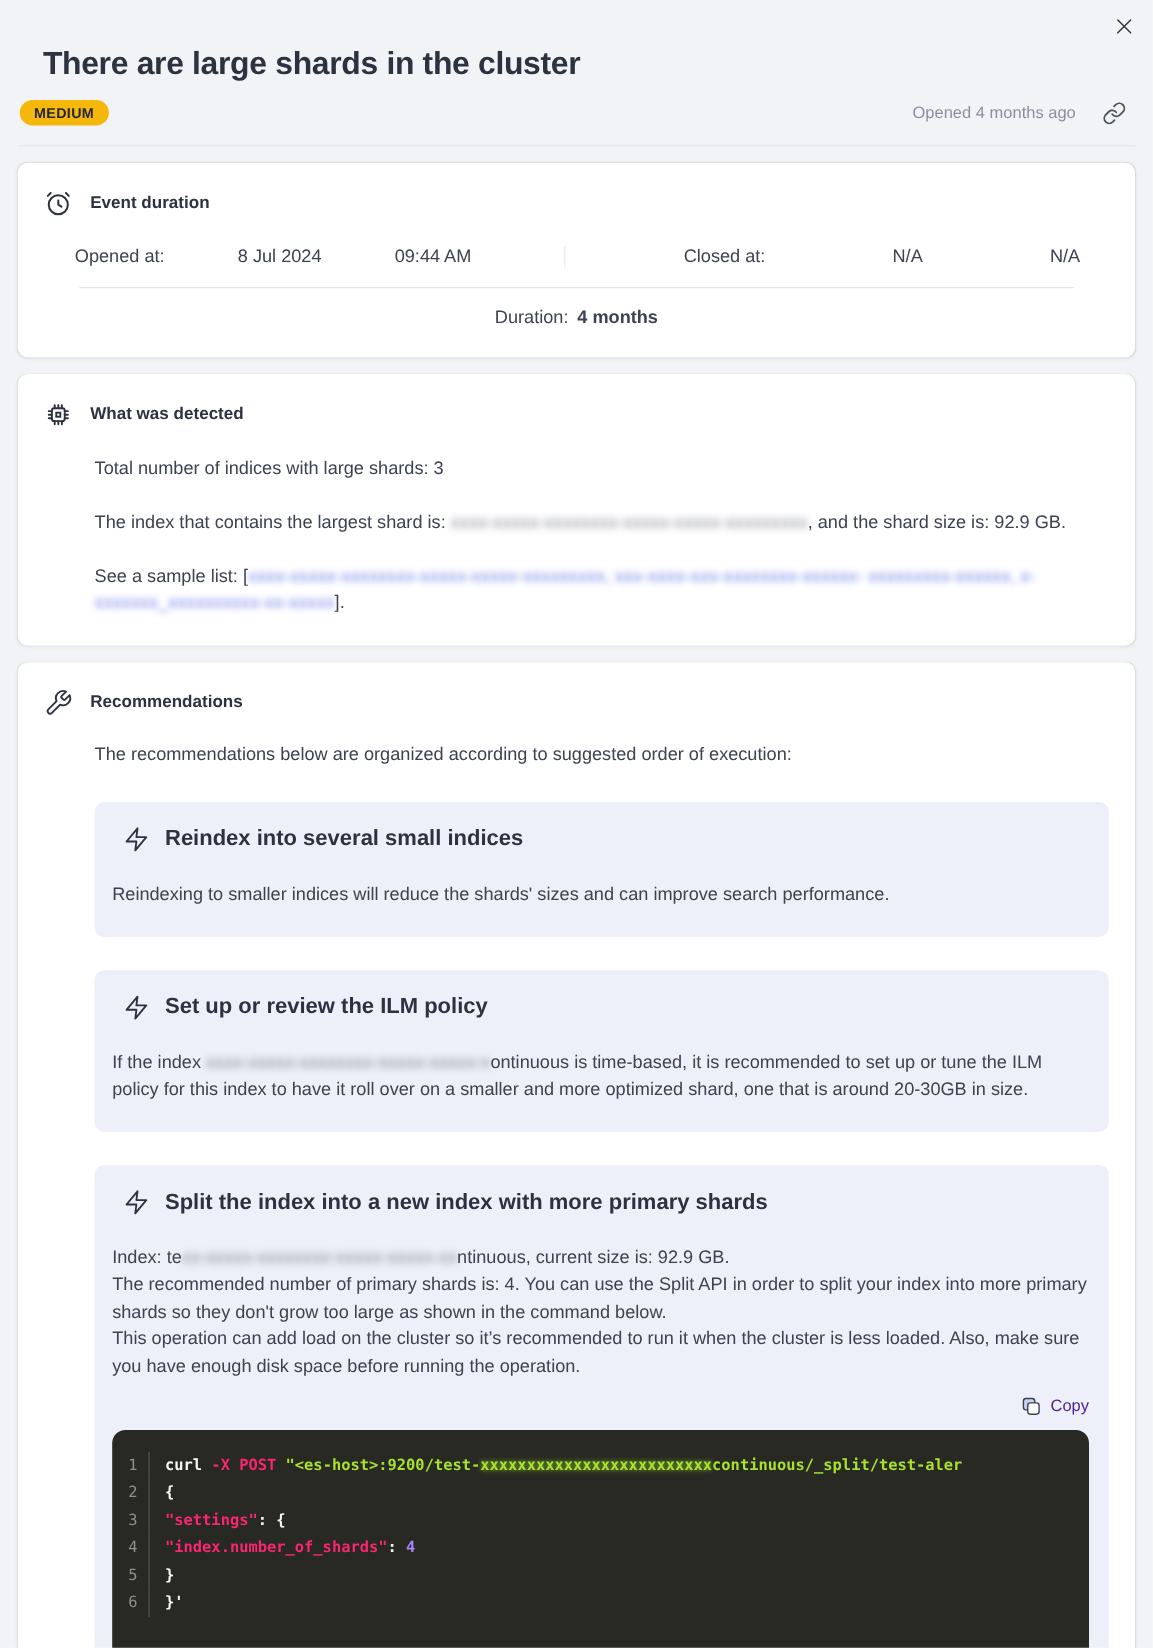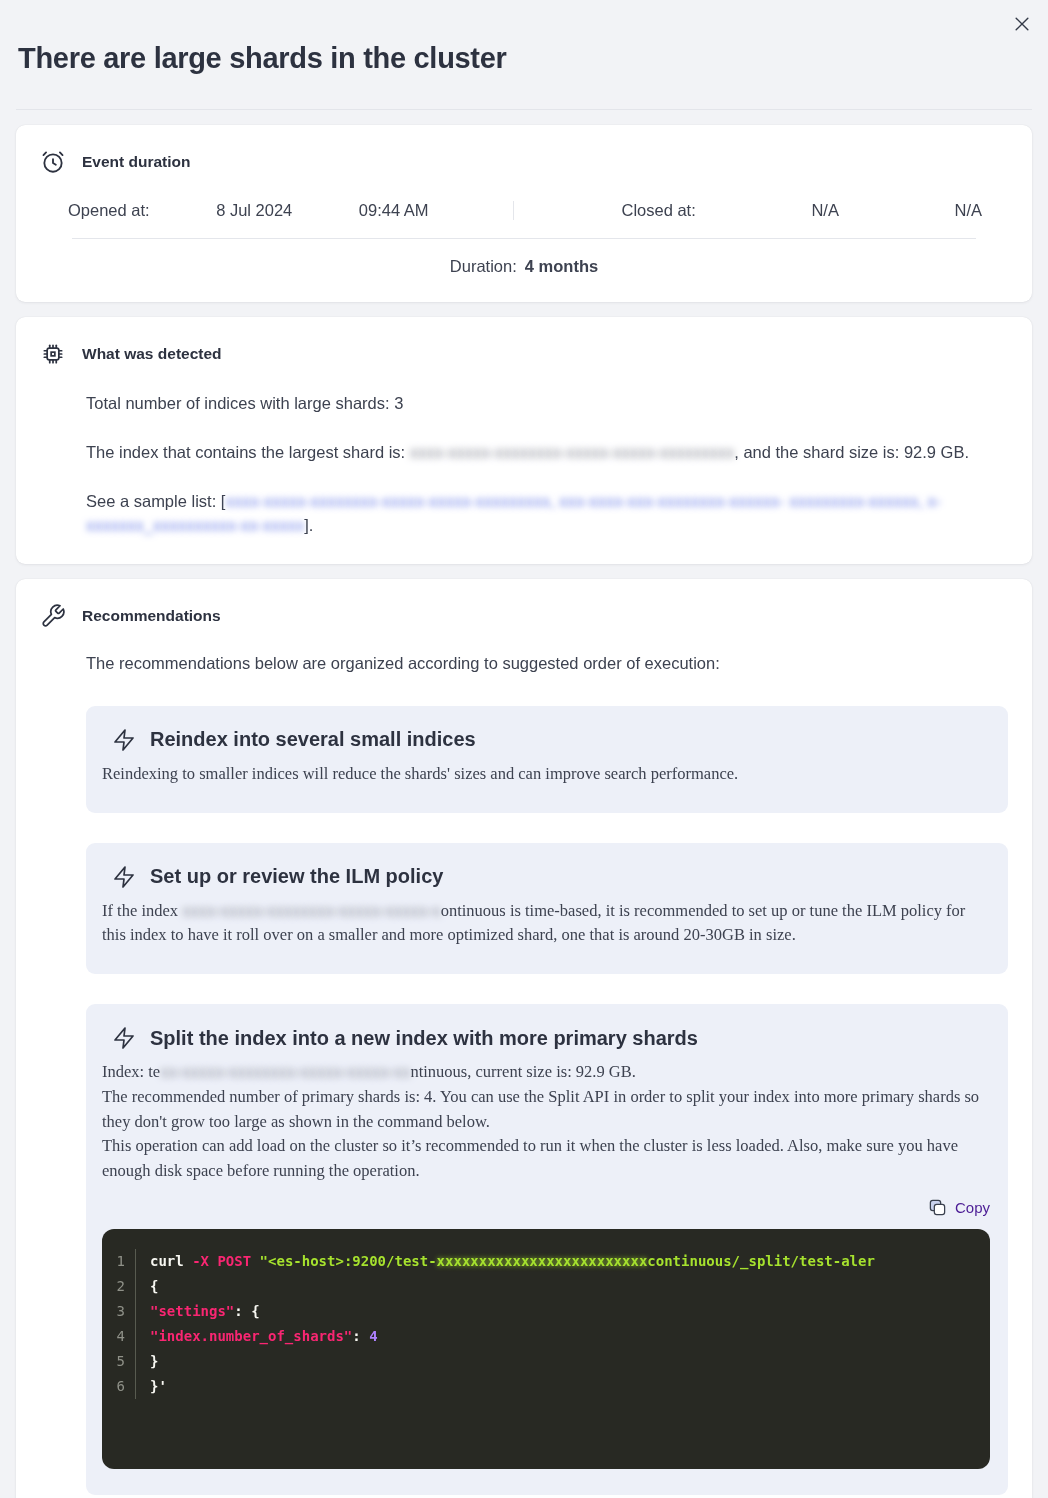--- a/index.html
+++ b/index.html
@@ -7,20 +7,21 @@
   body {
     font-family:"Liberation Sans", sans-serif;
     background:#f2f3f6;
     color:#3d4250;
   }
   
   .header { position:relative; padding:42px 24px 18px 18px; }
   .page-title {
     font-size:29px; font-weight:800; color:#2d3240; letter-spacing:-0.3px;
     margin-bottom:16px;
+    margin-left:21px;
   }
   .header-row { display:flex; align-items:center; justify-content:space-between; }
   .badge {
     display:inline-block; background:#f5b70a; color:#22263a;
     font-size:13px; font-weight:700; letter-spacing:.3px;
     padding:4px 13px; border-radius:12px;
   }
   .header-right { display:flex; align-items:center; gap:24px; }
   .opened-text { color:#8b909c; font-size:15px; }
   .icon-btn { background:none; border:none; cursor:pointer; display:flex; align-items:center; }
@@ -58,21 +59,21 @@
   .rx-green { text-shadow:0 0 5px rgba(166,226,46,.95); }
 
   
   .rec-intro { margin-top:22px; }
   .rec-item {
     background:#edf0f8; border-radius:9px; margin-top:30px;
     padding:22px 18px 26px 14px;
   }
   .rec-item-head { display:flex; align-items:center; gap:14px; padding-left:12px; color:#2d3240; }
   .rec-item-title { font-size:20px; font-weight:700; }
-  .rec-item-body { font-size:16.5px; line-height:1.5; color:#3d4250; margin-top:10px; padding-left:2px;font-family:Liberation Serif, serif; }
+  .rec-item-body { font-size:16.5px; line-height:1.5; color:#3d4250; margin-top:26px; padding-left:2px; }
   .rec-item-body .bodyline { margin:0; }
   .rec-para2 { margin-top:24px; }
 
   
   .copy-row { display:flex; justify-content:flex-end; margin-top:14px; }
   .copy-btn { display:flex; align-items:center; gap:8px; font-family:"Liberation Sans",sans-serif;
               font-size:15px; color:#4c1d95; }
   .code-block {
     background:#282923; border-radius:12px; margin-top:12px; margin-left:2px;
     padding:20px 0 26px 0; min-height:240px; overflow:hidden; white-space:nowrap;
@@ -97,20 +98,34 @@
 <div class="header">
   <button class="icon-btn close-btn" aria-label="Close">
     <span class="icon">
       <svg width="20" height="20" viewBox="0 0 24 24" fill="none" stroke="#343a48" stroke-width="1.7" stroke-linecap="round">
         <line x1="5" y1="5" x2="19" y2="19"></line>
           <line x1="19" y1="5" x2="5" y2="19"></line>
       </svg>
     </span>
   </button>
   <div class="page-title">There are large shards in the cluster</div>
+  <div class="header-row">
+    <span class="badge">MEDIUM</span>
+    <span class="header-right">
+      <span class="opened-text">Opened 4 months ago</span>
+      <button class="icon-btn" aria-label="Copy link">
+        <span class="icon">
+          <svg width="22" height="22" viewBox="0 0 24 24" fill="none" stroke="#4c515e" stroke-width="1.8" stroke-linecap="round" stroke-linejoin="round">
+            <path d="M10 13a5 5 0 0 0 7.54.54l3-3a5 5 0 0 0-7.07-7.07l-1.72 1.71"></path>
+            <path d="M14 11a5 5 0 0 0-7.54-.54l-3 3a5 5 0 0 0 7.07 7.07l1.71-1.71"></path>
+          </svg>
+        </span>
+      </button>
+    </span>
+  </div>
 </div>
 <hr class="top-divider">
 
 <div class="card">
   <div class="card-heading">
     <span class="icon">
       <svg width="26" height="26" viewBox="0 0 24 24" fill="none" stroke="#2d3240" stroke-width="1.7" stroke-linecap="round" stroke-linejoin="round">
         <circle cx="12" cy="13" r="8"></circle>
         <polyline points="12 9.5 12 13 14.6 14.6"></polyline>
         <line x1="5.6" y1="3.2" x2="3.2" y2="5.6"></line>

